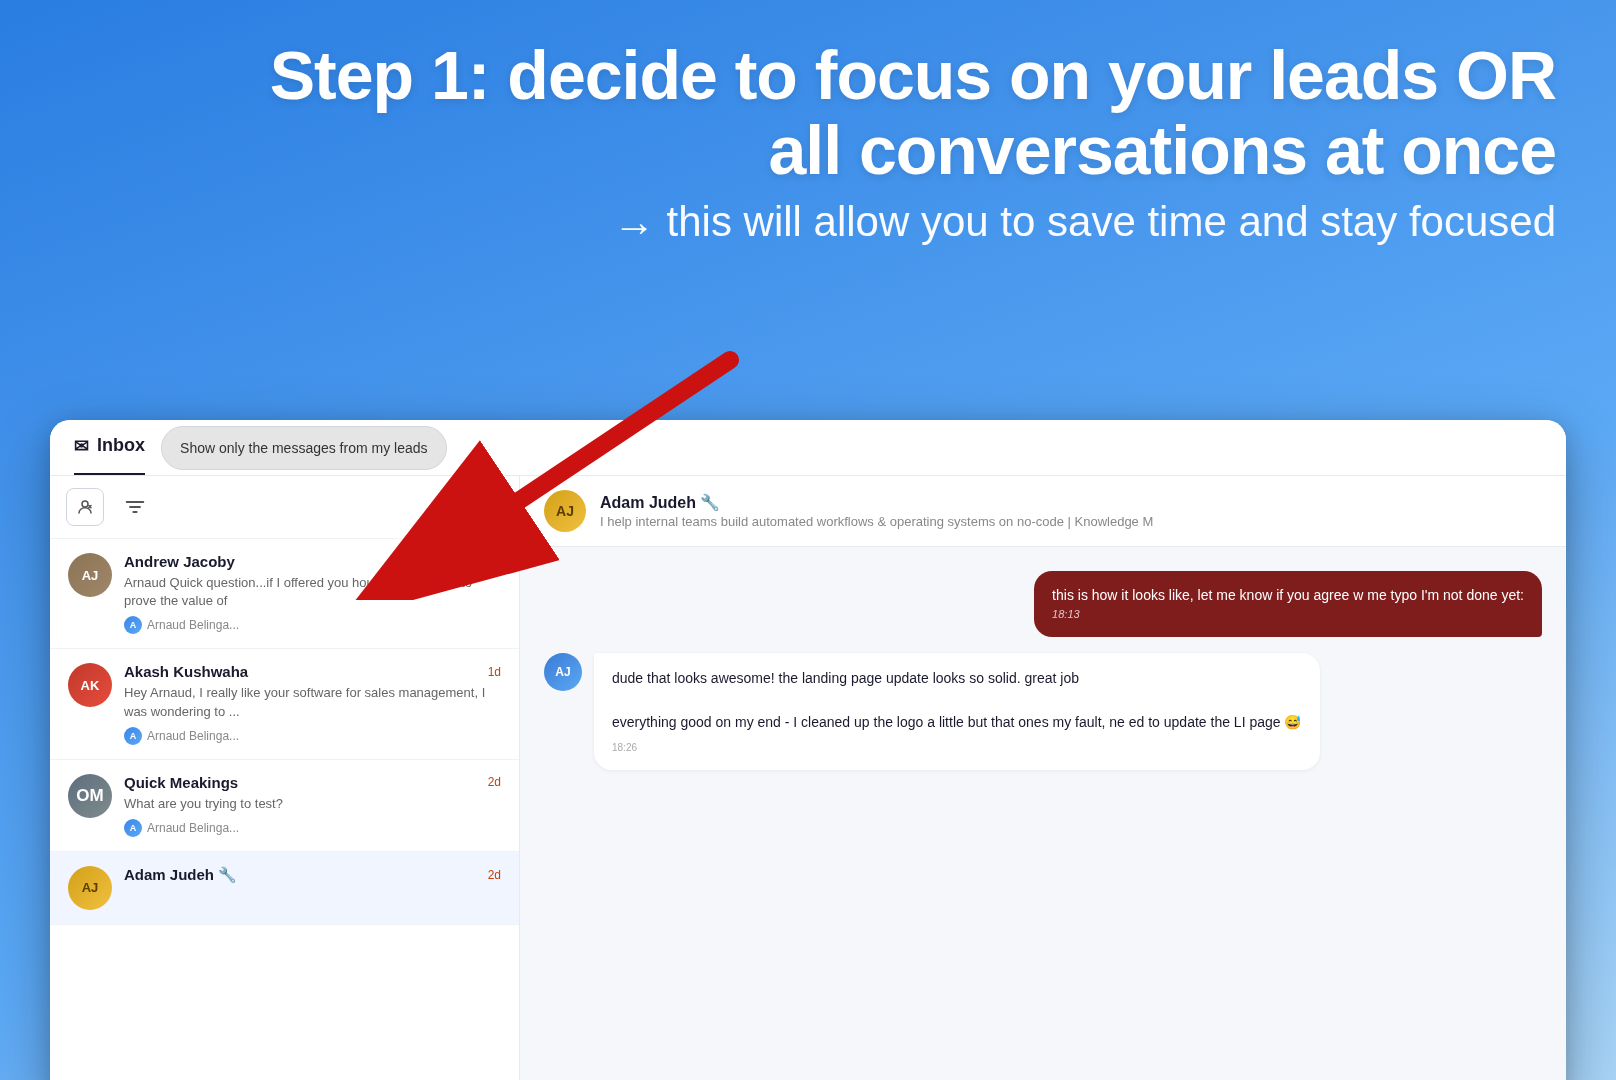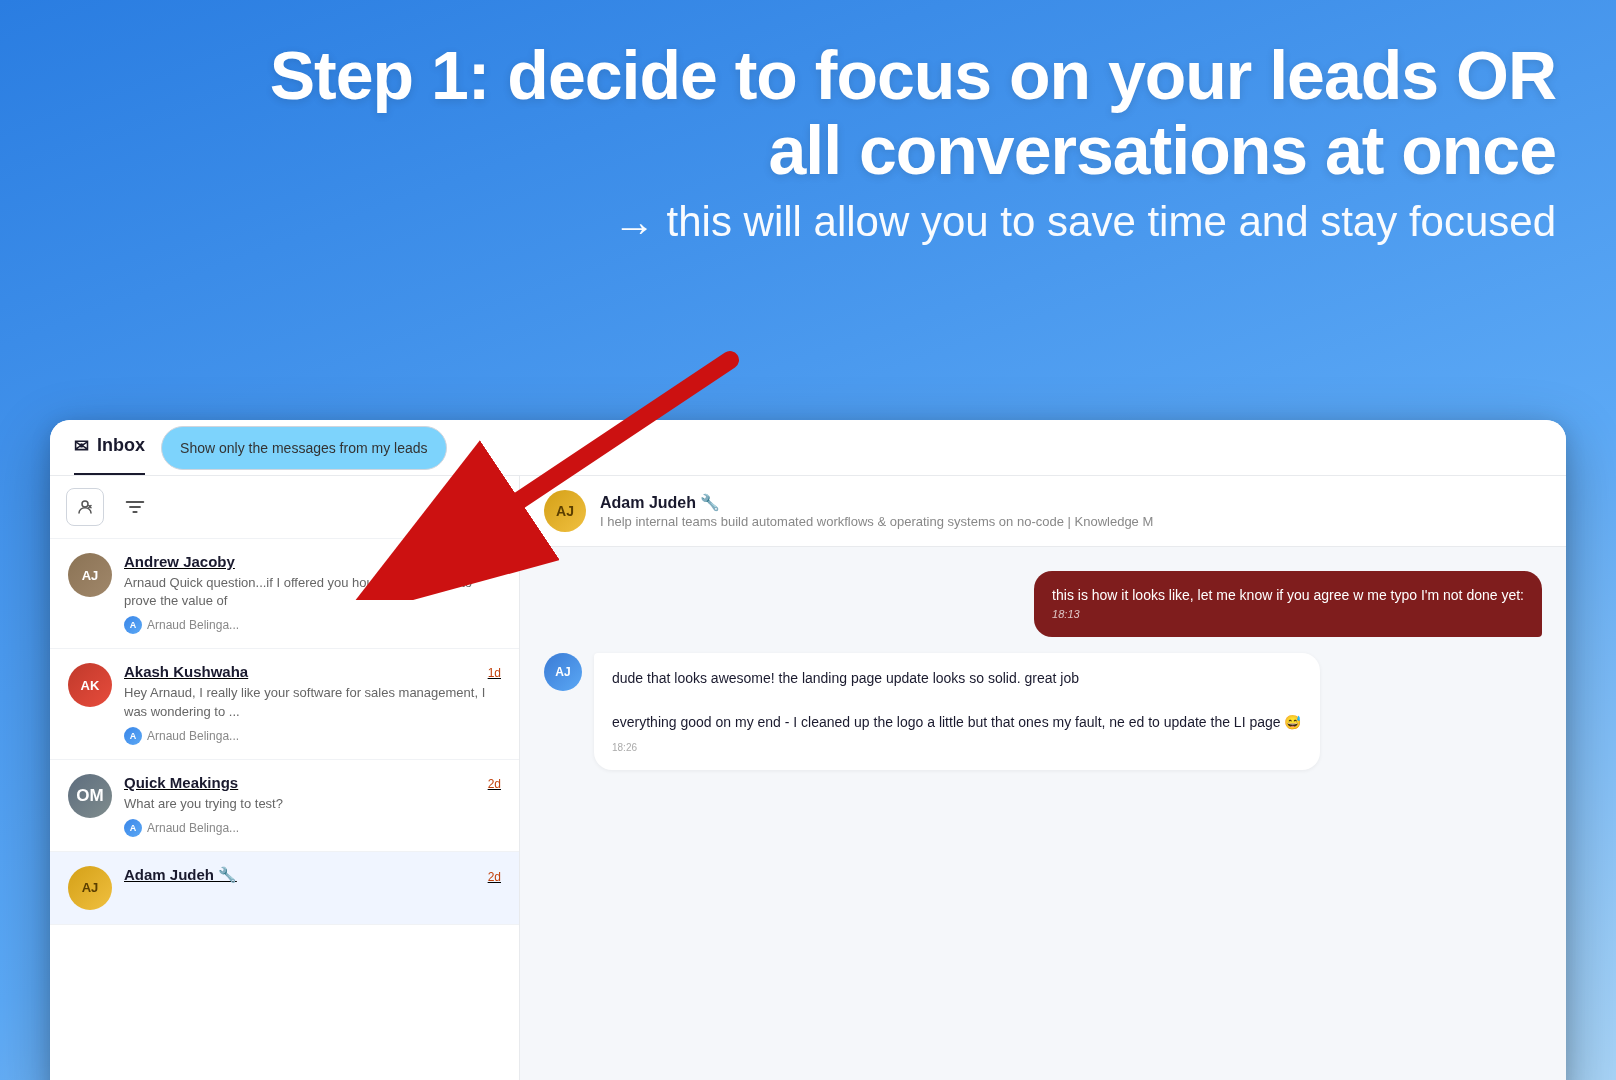--- a/index.html
+++ b/index.html
@@ -66,21 +66,21 @@
       font-weight: 600;
       color: #1a1a2e;
       padding-bottom: 2px;
       border-bottom: 2.5px solid #1a1a2e;
       height: 100%;
     }
     .inbox-icon {
       font-size: 18px;
     }
     .filter-pill {
-      background: #7dd3fc;
+      background: #e5e5e5;
       border: 1.5px solid #d0d5dd;
       border-radius: 999px;
       padding: 13px 18px;
       font-size: 14px;
       color: #333;
       cursor: pointer;
       white-space: nowrap;
     }
 
     
@@ -167,23 +167,22 @@
     .avatar.oliver { background: linear-gradient(135deg, #5d6d7e, #7f8c8d); }
     .avatar.adam { background: linear-gradient(135deg, #d4a017, #f0c040); }
 
     .conv-body {
       flex: 1;
       min-width: 0;
     }
     .conv-top-row {
       display: flex;
       justify-content: space-between;
-      align-items: flex-end;
+      align-items: center;
       margin-bottom: 4px;
-      text-decoration: underline;
     }
     .conv-name {
       font-size: 15px;
       font-weight: 700;
       color: #1a1a2e;
     }
     .conv-time {
       font-size: 12px;
       color: #c2410c;
       flex-shrink: 0;

